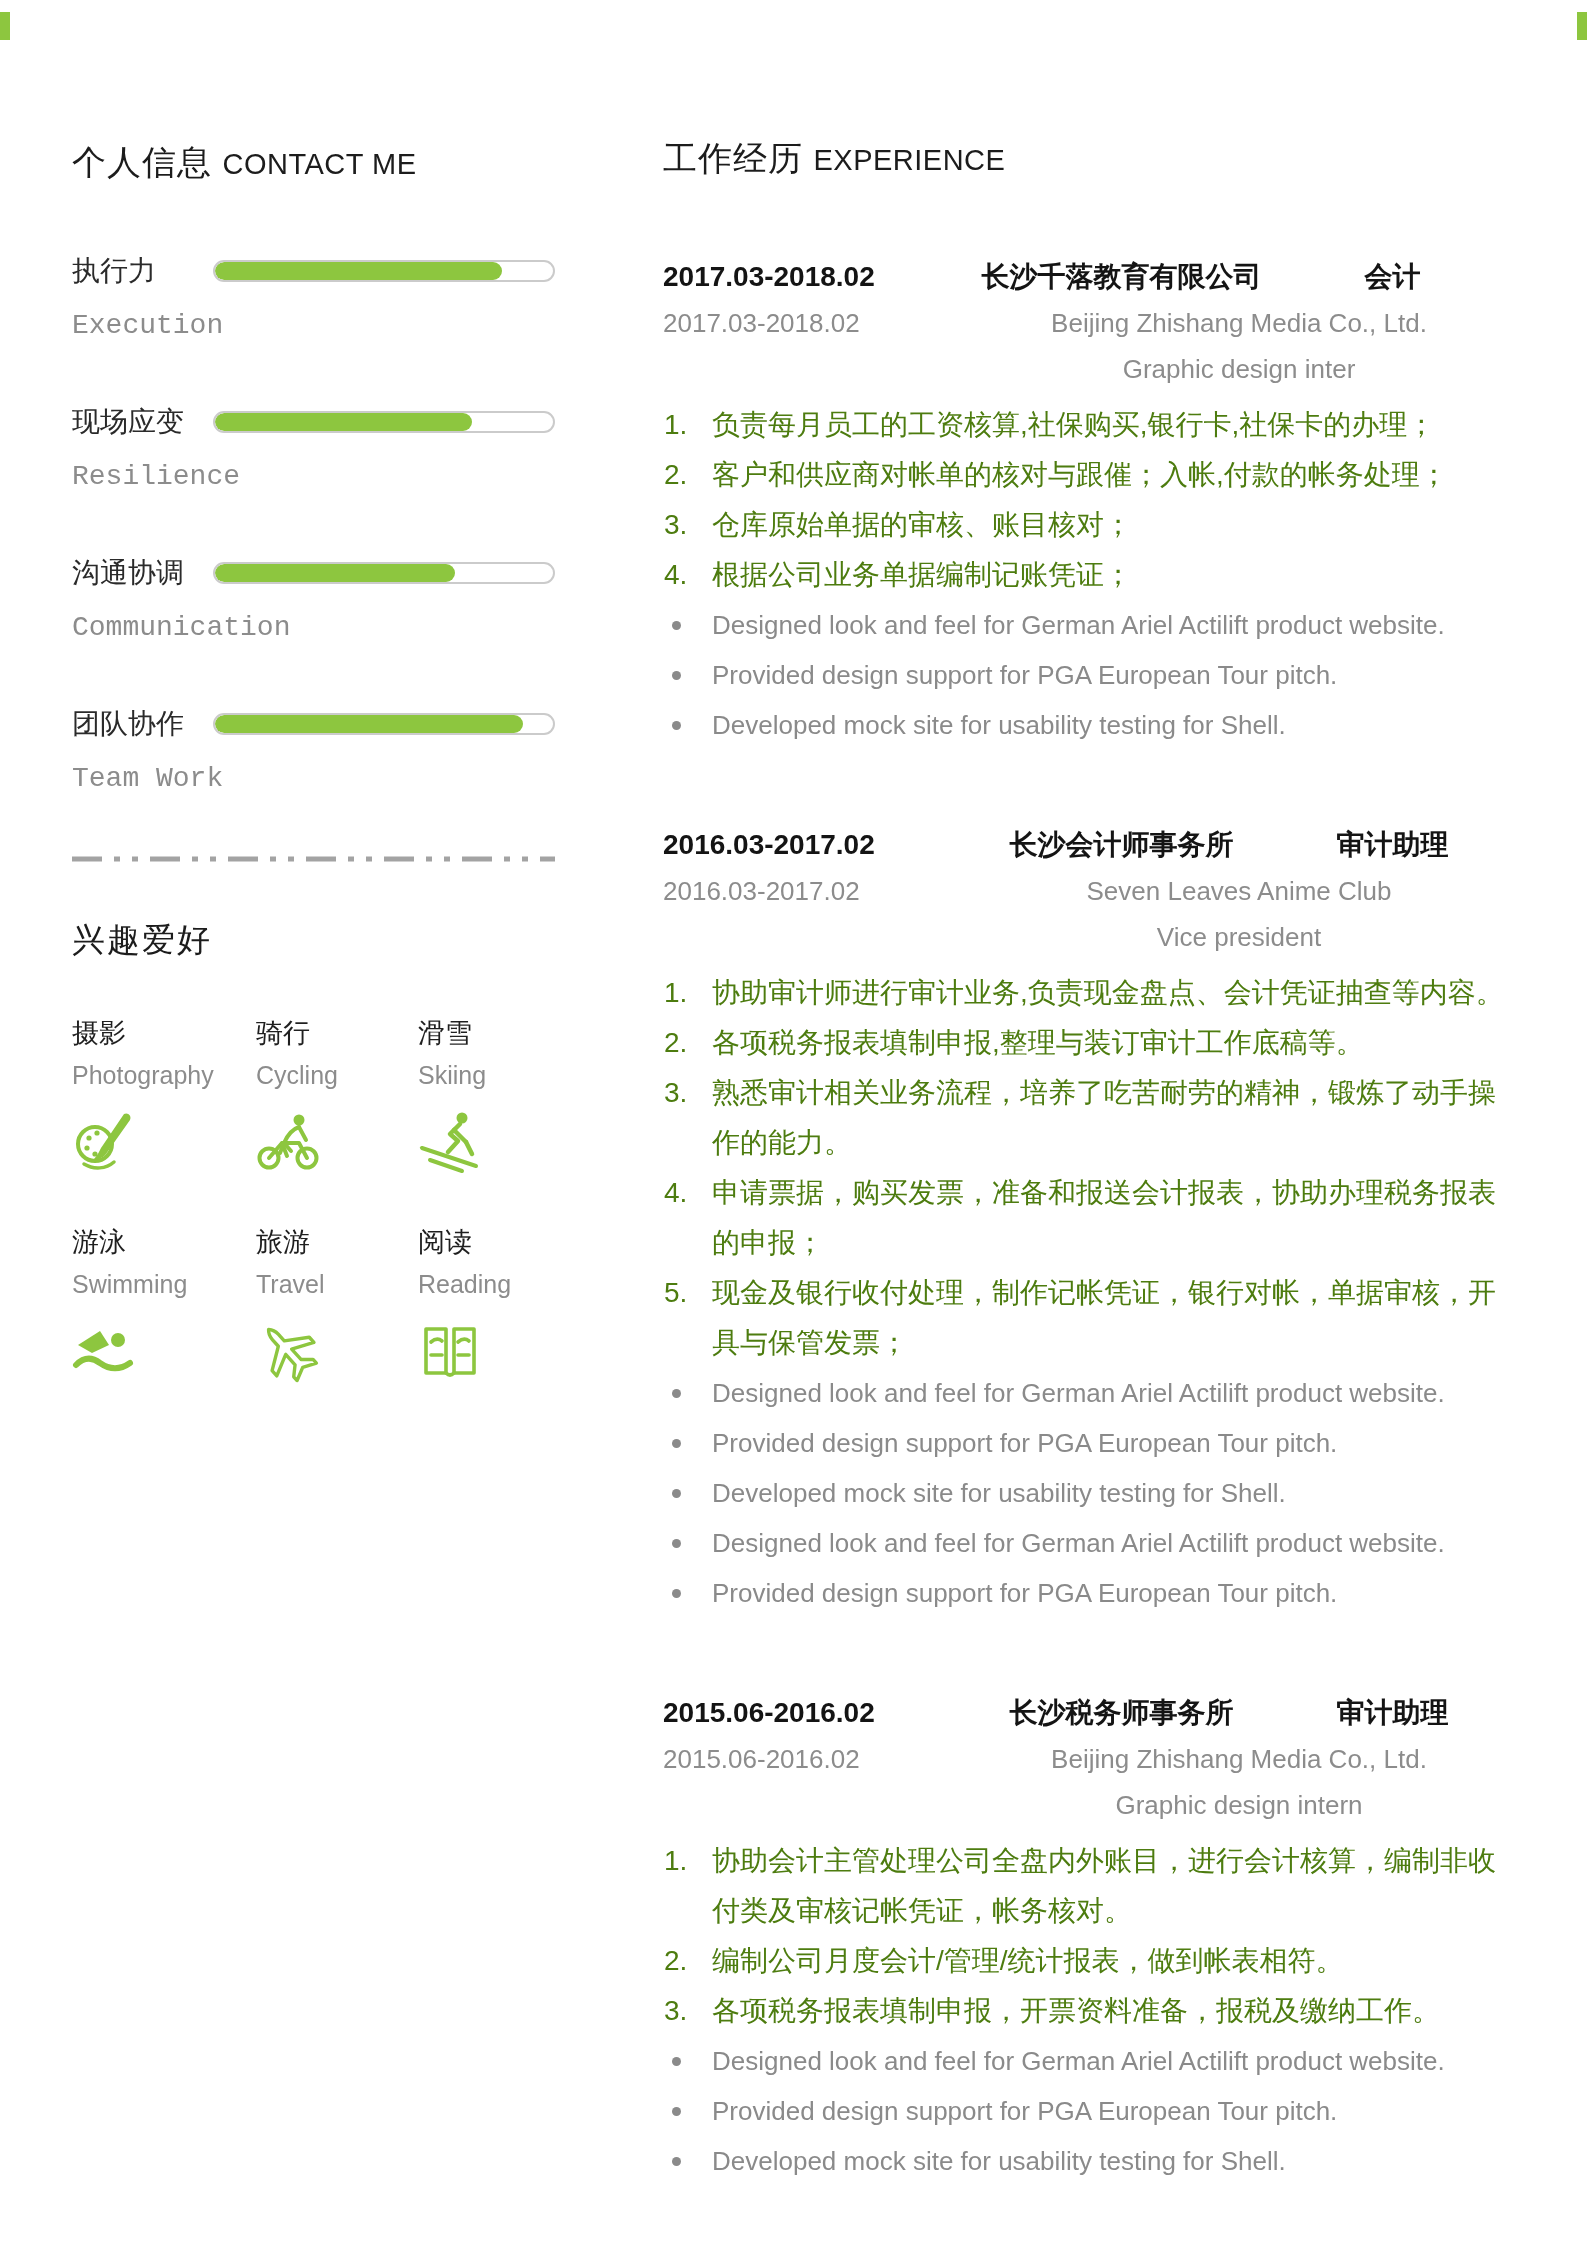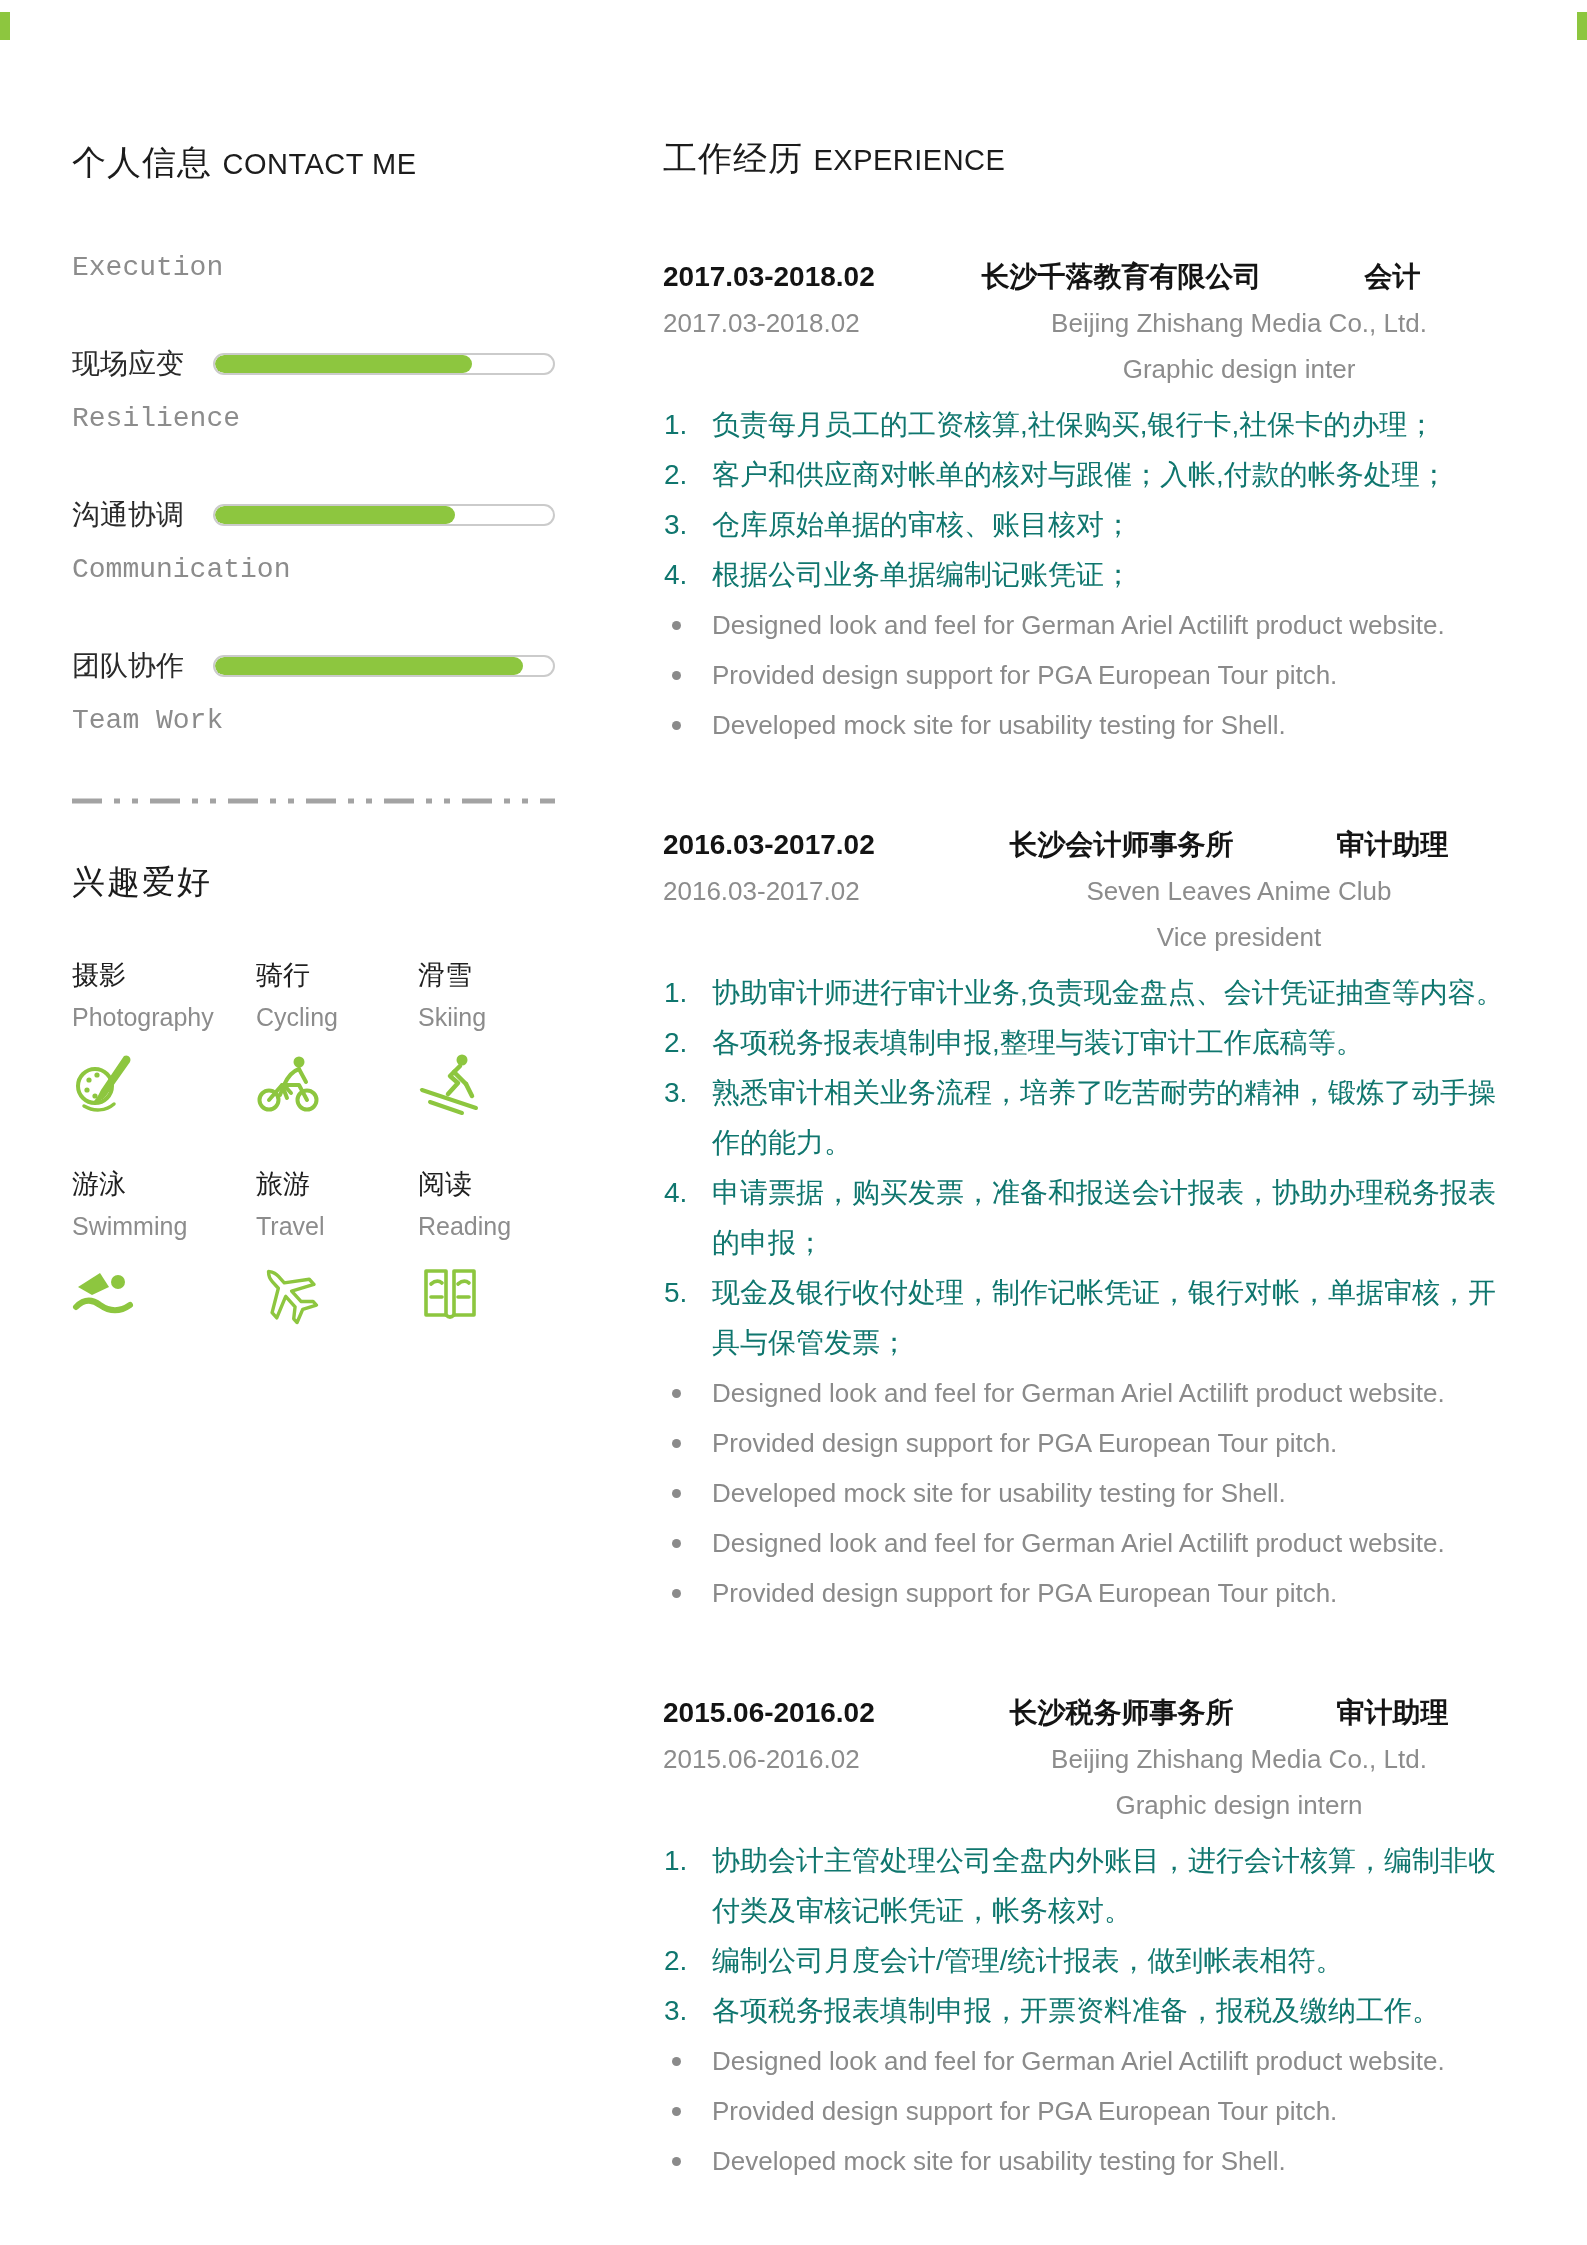--- a/index.html
+++ b/index.html
@@ -126,21 +126,21 @@
   .duties{
     margin-top:8px;
     list-style:none;
     counter-reset:duty;
   }
   .duty{
     position:relative;
     padding-left:49px;
     font-size:28px;
     line-height:50px;
-    color:#0f766e;
+    color:#4d7c0f;
     counter-increment:duty;
   }
   .duty::before{
     content:counter(duty) ".";
     position:absolute;
     left:1px;
   }
   .bullets{list-style:none;}
   .bullet{
     position:relative;
@@ -164,20 +164,26 @@
 <div class="page">
   <div class="corner-mark left"></div>
   <div class="corner-mark right"></div>
 
   <div class="left-col">
     <h1 class="section-title"><span>个人信息</span> <span class="title-en">CONTACT ME</span></h1>
 
     <div class="skills">
 
         <div class="skill">
+          <div class="skill-row">
+            <div class="skill-zh">执行力</div>
+            <div class="skill-bar">
+              <div class="skill-fill" style="width: 85%;"></div>
+            </div>
+          </div>
           <div class="skill-en">Execution</div>
         </div>
 
         <div class="skill">
           <div class="skill-row">
             <div class="skill-zh">现场应变</div>
             <div class="skill-bar">
               <div class="skill-fill" style="width: 76%;"></div>
             </div>
           </div>

